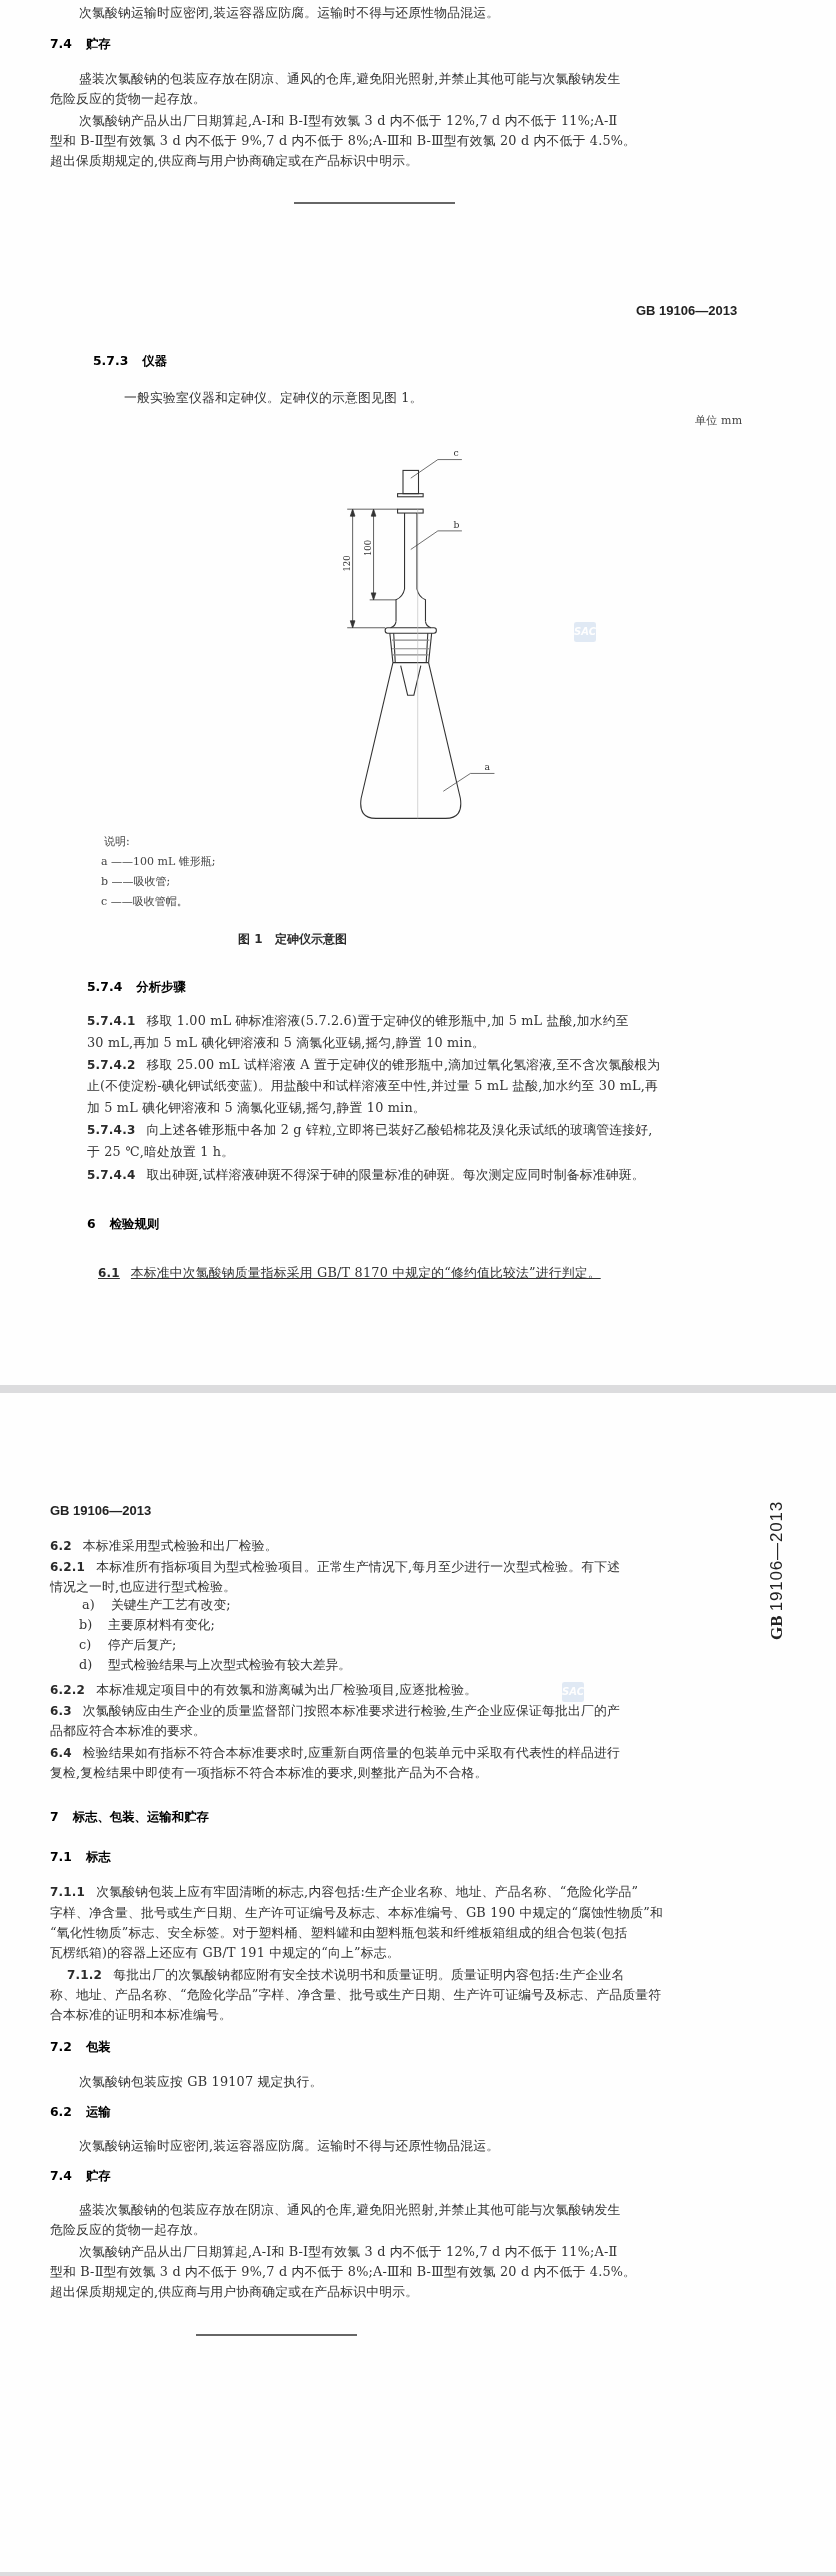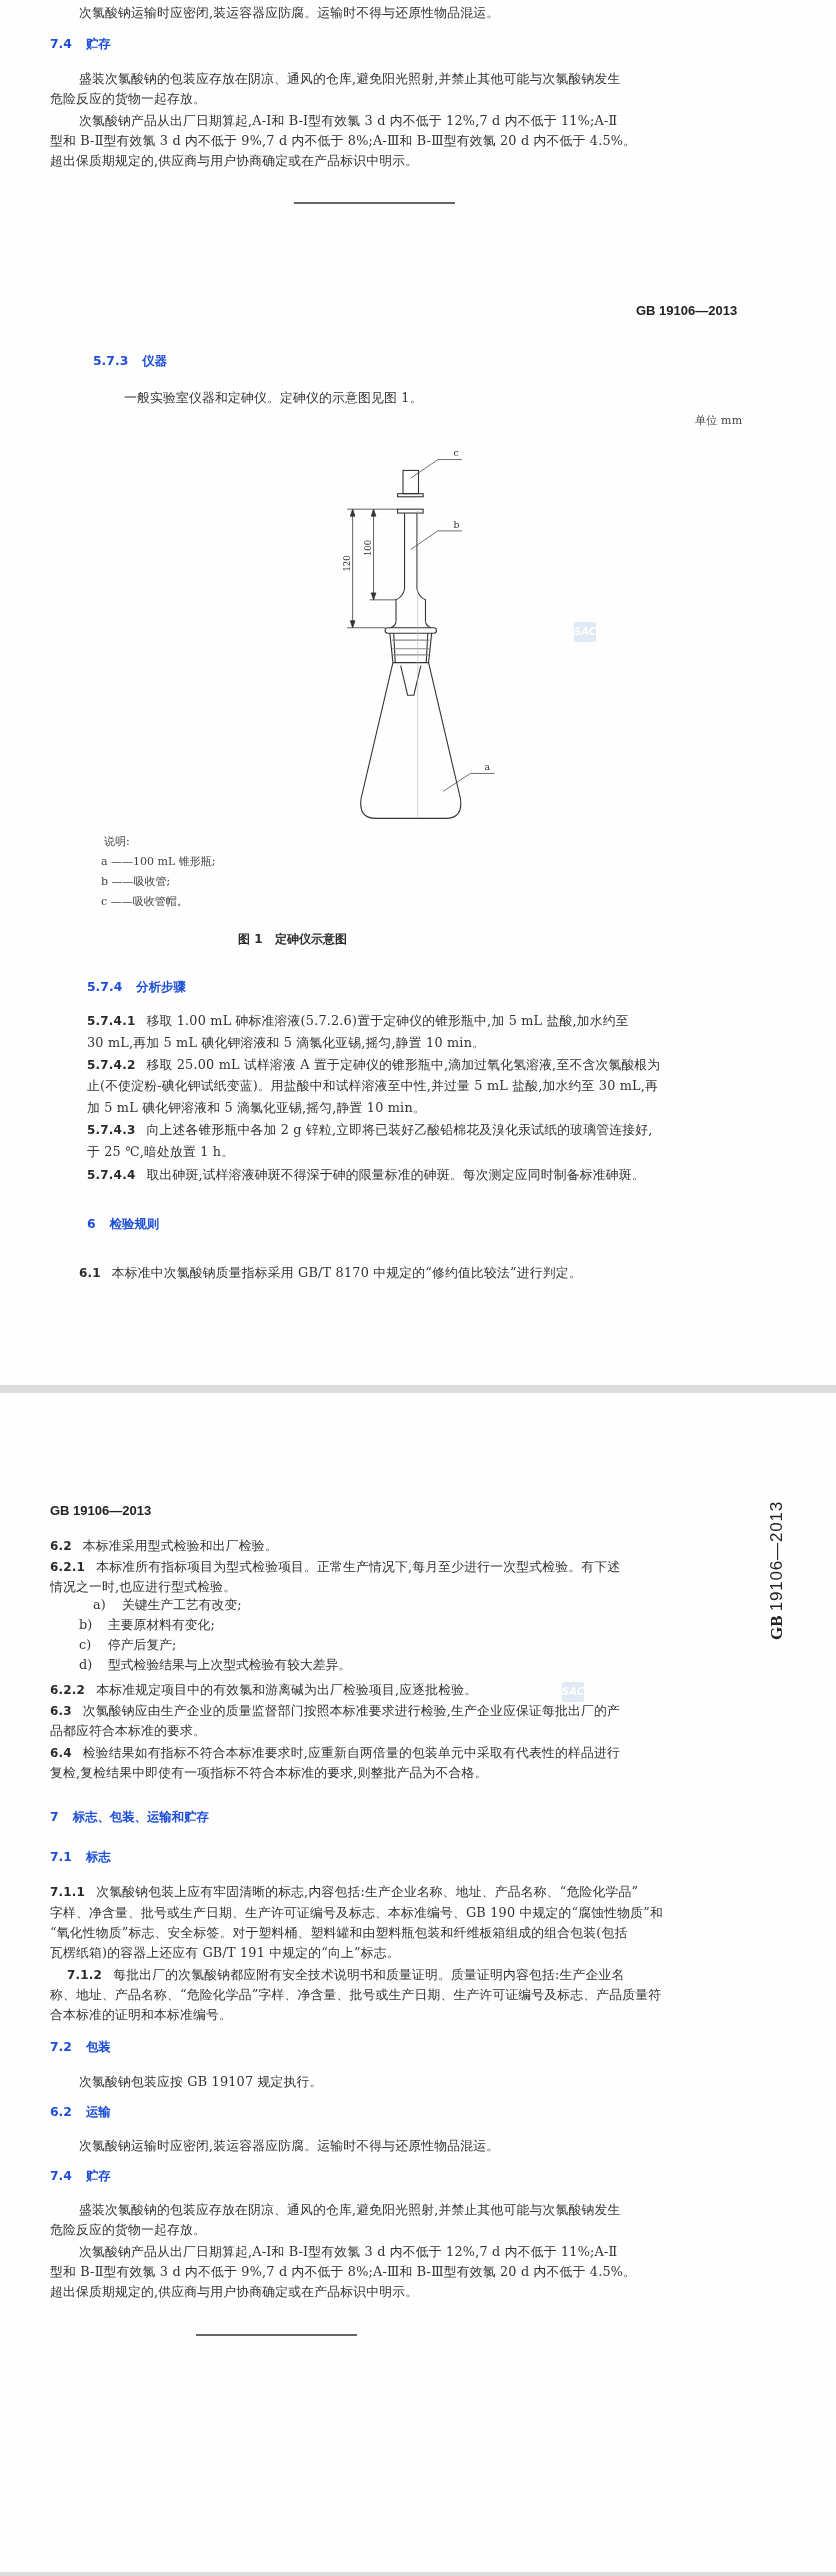--- a/index.html
+++ b/index.html
@@ -18,21 +18,21 @@
     font-size: 12.8px;
     line-height: 21px;
     color: #333;
     letter-spacing: 0.2px;
   }
   .heading {
     position: absolute;
     font-family: "DejaVu Sans", "Liberation Sans", sans-serif;
     font-weight: bold;
     font-size: 12.4px;
-    color: #1d4ed8;
+    color: #000000;
   }
   .heading .num { display: inline-block; margin-right: 14px; }
   .clause-num {
     font-family: "DejaVu Sans", "Liberation Sans", sans-serif;
     font-weight: bold;
     font-size: 12px;
     margin-right: 11px;
     color: #2b2b2b;
   }
   .small { font-size: 11px; color: #444; }
@@ -197,39 +197,39 @@
   <div class="para" style="left:87px; top:1097px;">加 5 mL 碘化钾溶液和 5 滴氯化亚锡,摇匀,静置 10 min。</div>
 
   <div class="para" style="left:87px; top:1119px;"><span class="clause-num">5.7.4.3</span><span>向上述各锥形瓶中各加 2 g 锌粒,立即将已装好乙酸铅棉花及溴化汞试纸的玻璃管连接好,</span></div>
   <div class="para" style="left:87px; top:1141px;">于 25 ℃,暗处放置 1 h。</div>
 
   <div class="para" style="left:87px; top:1164px;"><span class="clause-num">5.7.4.4</span><span>取出砷斑,试样溶液砷斑不得深于砷的限量标准的砷斑。每次测定应同时制备标准砷斑。</span></div>
 
   <div class="heading" style="left:87px; top:1216px;">
     <span class="num">6</span><span>检验规则</span>
   </div>
-  <div class="para" style="left:79px; top:1262px;"><span class="clause-num">6.1</span><span>本标准中次氯酸钠质量指标采用 GB/T 8170 中规定的“修约值比较法”进行判定。</span></div>
+  <div class="para" style="left:98px; top:1262px;text-decoration:underline;"><span class="clause-num">6.1</span><span>本标准中次氯酸钠质量指标采用 GB/T 8170 中规定的“修约值比较法”进行判定。</span></div>
 </section>
 
 <div class="page-gap" style="top:1385px;"></div>
 
 <section>
   <div class="doc-code" style="left:50px; top:1503px;">GB 19106—2013</div>
 
   <div class="vertical-code" style="left:767px; top:1640px;">
     <span class="gb">GB</span>
     <span class="rest">19106—2013</span>
   </div>
 
   <div class="para" style="left:50px; top:1535px;"><span class="clause-num">6.2</span><span>本标准采用型式检验和出厂检验。</span></div>
 
   <div class="para" style="left:50px; top:1556px;"><span class="clause-num">6.2.1</span><span>本标准所有指标项目为型式检验项目。正常生产情况下,每月至少进行一次型式检验。有下述</span></div>
   <div class="para" style="left:50px; top:1576px;">情况之一时,也应进行型式检验。</div>
 
-  <div class="list-item" style="left:93px; top:1597px;"><span class="mark">a)</span><span>关键生产工艺有改变;</span></div>
+  <div class="list-item" style="left:82px; top:1597px;"><span class="mark">a)</span><span>关键生产工艺有改变;</span></div>
   <div class="list-item" style="left:79px; top:1617px;"><span class="mark">b)</span><span>主要原材料有变化;</span></div>
   <div class="list-item" style="left:79px; top:1637px;"><span class="mark">c)</span><span>停产后复产;</span></div>
   <div class="list-item" style="left:79px; top:1657px;"><span class="mark">d)</span><span>型式检验结果与上次型式检验有较大差异。</span></div>
 
   <div class="para" style="left:50px; top:1679px;"><span class="clause-num">6.2.2</span><span>本标准规定项目中的有效氯和游离碱为出厂检验项目,应逐批检验。</span></div>
   <div class="watermark" style="left:562px; top:1682px;">SAC</div>
 
   <div class="para" style="left:50px; top:1700px;"><span class="clause-num">6.3</span><span>次氯酸钠应由生产企业的质量监督部门按照本标准要求进行检验,生产企业应保证每批出厂的产</span></div>
   <div class="para" style="left:50px; top:1720px;">品都应符合本标准的要求。</div>
 

